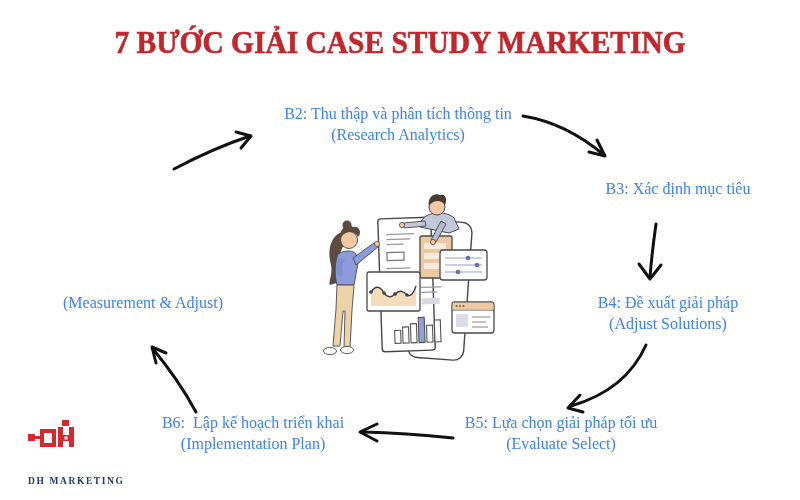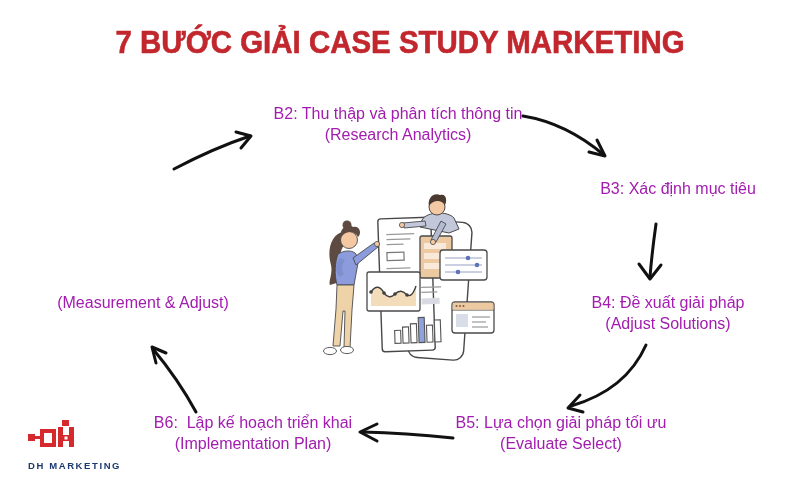--- a/index.html
+++ b/index.html
@@ -1,39 +1,39 @@
 <!DOCTYPE html>
 <html><head>
 <meta charset="utf-8">
 <style>
   html,body{margin:0;padding:0;background:#fff;}
   .canvas{
     position:relative;width:800px;height:500px;background:#ffffff;overflow:hidden;
-    font-family:Liberation Sans, sans-serif;color:#2b2b2b;
+    font-family:Liberation Serif, serif;color:#2b2b2b;
   }
   .title{
     position:absolute;left:0;top:24px;width:800px;margin:0;text-align:center;
     font-size:32px;font-weight:800;color:#C1272D;letter-spacing:0px;
     transform:scaleX(0.92);transform-origin:center;
     -webkit-text-stroke:0.6px #C1272D;white-space:nowrap;
   }
-  .step{position:absolute;text-align:center;font-size:16px;line-height:21px;color:#a21caf;}
+  .step{position:absolute;text-align:center;font-size:16px;line-height:21px;color:#3b82f6;}
   .step .vi{white-space:pre-wrap;font-weight:500;}
   .step .en{font-weight:500;}
   #step-b1{left:28px;top:169px;width:240px;}
   #step-b2{left:253px;top:103px;width:290px;}
   #step-b3{left:568px;top:178px;width:220px;}
   #step-b4{left:558px;top:292px;width:220px;}
   #step-b5{left:441px;top:412px;width:240px;}
   #step-b6{left:133px;top:412px;width:240px;}
   #step-b7{left:23px;top:292px;width:240px;}
   .arrows{position:absolute;left:0;top:0;width:800px;height:500px;pointer-events:none;}
   .illustration{position:absolute;left:300px;top:188px;width:200px;height:195px;}
   .logo{position:absolute;left:28px;top:420px;width:120px;}
-  .logo-text{margin-top:4px;font-size:9.5px;font-weight:700;letter-spacing:1.6px;color:#1D3A70;}
+  .logo-text{margin-top:20px;font-size:9.5px;font-weight:700;letter-spacing:1.6px;color:#1D3A70;}
 </style>
 </head>
 <body>
 
 <div class="canvas">
 
   <h1 class="title">7 BƯỚC GIẢI CASE STUDY MARKETING</h1>
 
   <div class="step" id="step-b2">
     <div class="vi">B2: Thu thập và phân tích thông tin</div>

